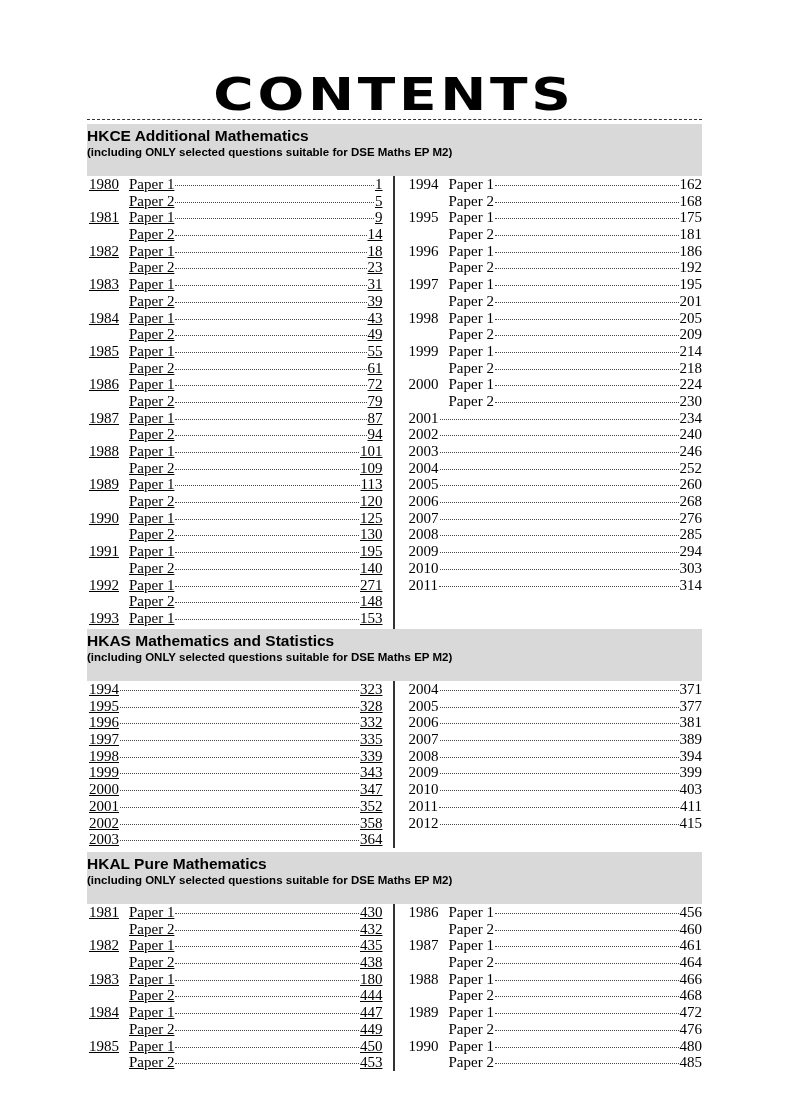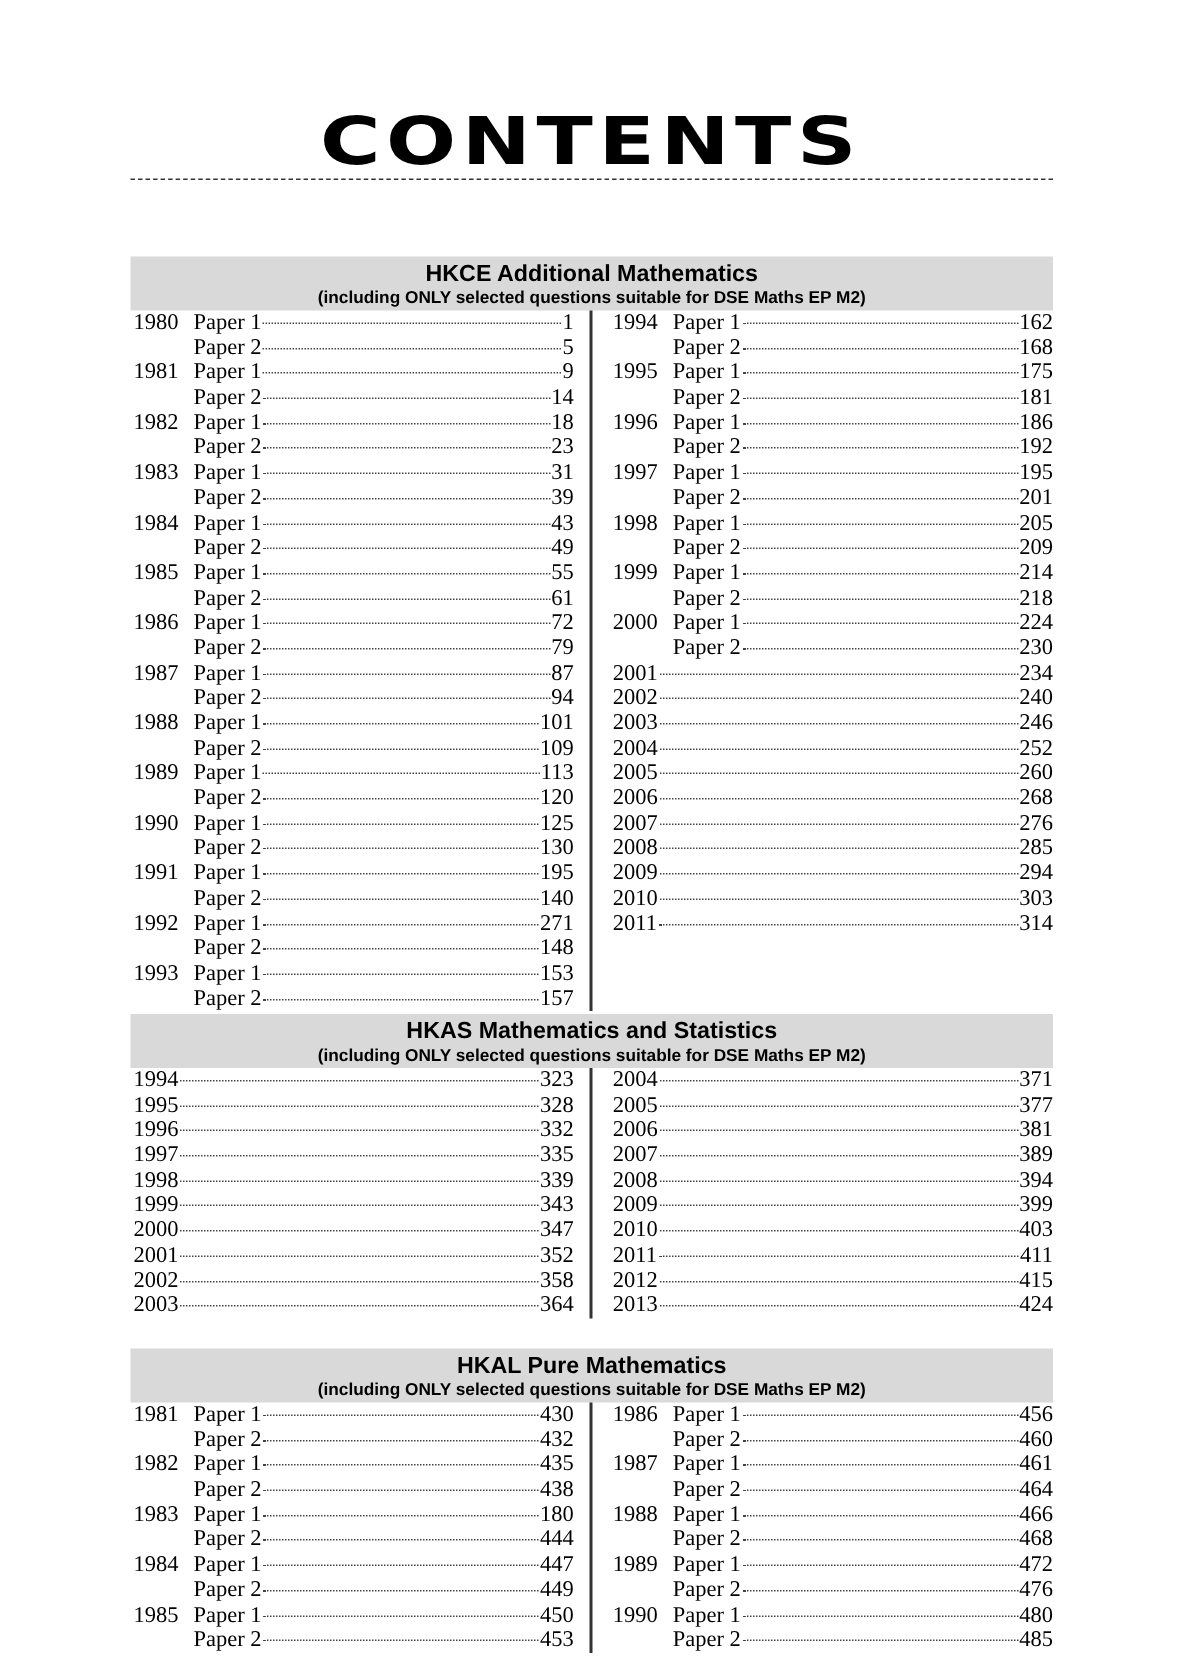--- a/index.html
+++ b/index.html
@@ -8,28 +8,28 @@
     position: absolute; left: 0; top: 70px; width: 788px; text-align: center;
     font-family: "DejaVu Sans", sans-serif; font-weight: bold;
     font-size: 44px; letter-spacing: 3px; line-height: 50px; transform: scaleX(1.25);
   }
   .rule {
     position: absolute; left: 87px; top: 119px; width: 615px; height: 0;
     border-top: 1px dashed #333;
   }
   .section { position: absolute; left: 87px; width: 615px; }
   .band {
-    background: #d9d9d9; text-align: center;
-    font-family: "Liberation Sans", sans-serif; font-weight: bold; margin-top: 47px;
+    background: #d9d9d9; 
+    font-family: "Liberation Sans", sans-serif; font-weight: bold;
   }
   .band .main { font-size: 15.5px; line-height: 19px; padding-top: 2px; }
-  .band .sub { font-size: 11.5px; line-height: 14px; padding-bottom: 1px; }
+  .band .sub { font-size: 11.5px; line-height: 14px; padding-bottom: 17px; }
   .cols { display: flex; position: relative; }
   .col { width: 307px; }
-  .col.left { padding-left: 2px; width: 296px; padding-right: 11px; }
+  .col.left { padding-left: 2px; width: 296px; padding-right: 11px; text-decoration: underline; }
   .col.right { padding-left: 15px; width: 296px; }
   .divider {
     position: absolute; left: 306px; top: 0; bottom: 0; width: 2px; background: #333;
   }
   .row {
     display: flex; align-items: baseline;
     font-family: "Liberation Serif", serif; font-size: 15px; line-height: 16.7px; height: 16.7px;
     white-space: nowrap;
   }
   .year { width: 40px; flex: none; }
@@ -466,25 +466,20 @@
         <div class="row">
           <span class="year wide">2011</span>
           <span class="leader"></span>
           <span class="page">411</span>
         </div>
         <div class="row">
           <span class="year wide">2012</span>
           <span class="leader"></span>
           <span class="page">415</span>
         </div>
-        <div class="row">
-          <span class="year wide">2013</span>
-          <span class="leader"></span>
-          <span class="page">424</span>
-        </div>
       </div>
   </div>
 </div>
 
 <div class="section" style="top:852px;">
   <div class="band">
     <div class="main">HKAL Pure Mathematics</div>
     <div class="sub">(including ONLY selected questions suitable for DSE Maths EP M2)</div>
   </div>
   <div class="cols">

